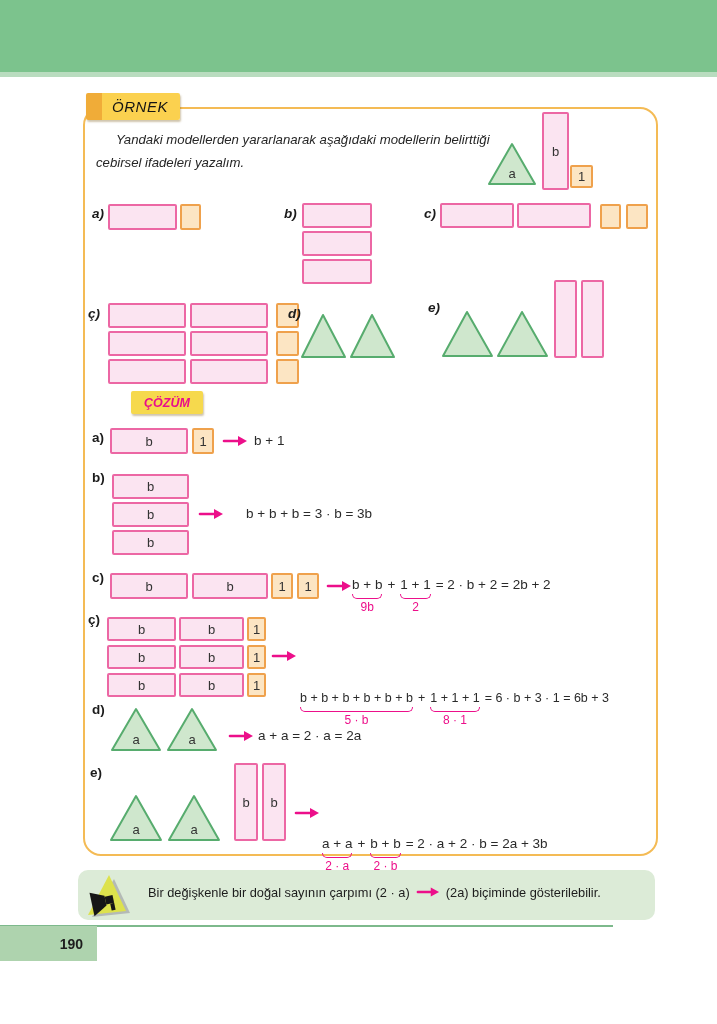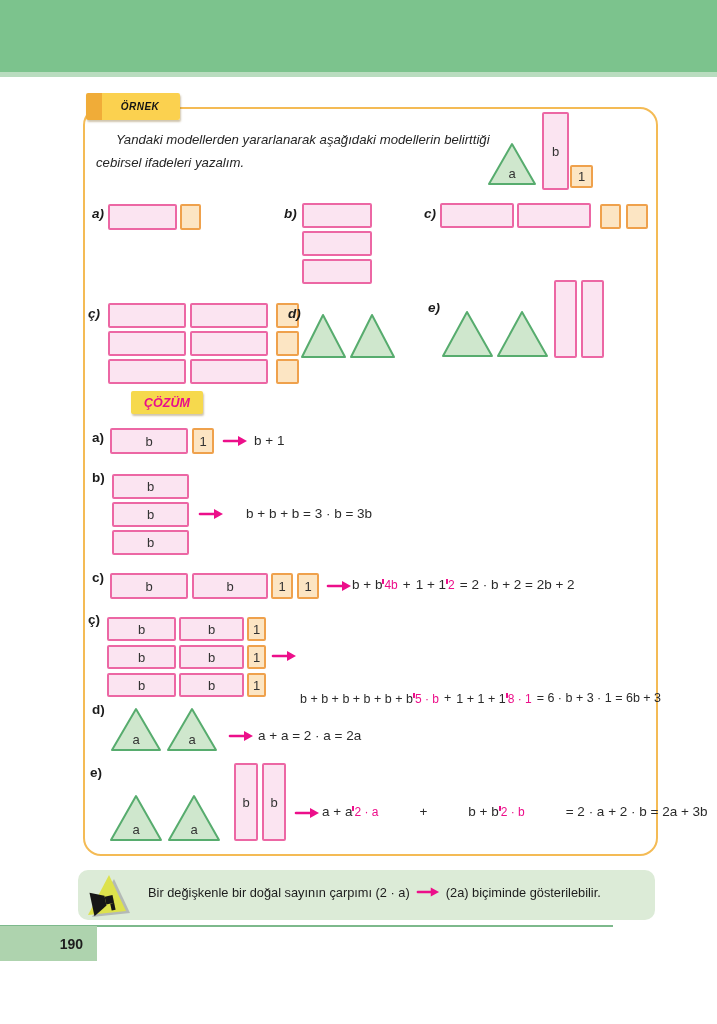--- a/index.html
+++ b/index.html
@@ -9,41 +9,41 @@
   }
   .abs{position:absolute;}
   
   .topbar{left:0;top:0;width:717px;height:72px;background:#7cc38d;border-bottom:5px solid #b9dcbf;}
   .footline{left:0;top:925px;width:613px;height:2px;background:#7db98c;}
   .pagetab{left:0;top:926px;width:97px;height:35px;background:#aed3ae;display:flex;align-items:center;justify-content:flex-end;padding-right:14px;box-sizing:border-box;font-weight:bold;font-size:14px;color:#1d1d1d;}
   
   .mainbox{left:83px;top:107px;width:571px;height:745px;border:2px solid #f4bb55;border-radius:18px;background:#fff;}
   
   .ornek{left:86px;top:93px;width:94px;height:27px;background:linear-gradient(90deg,#f0ac38 0,#f0ac38 16px,#fbd14f 16px);border-radius:2px;display:flex;align-items:center;justify-content:center;padding-left:14px;box-sizing:border-box;box-shadow:1px 2px 2px rgba(120,90,20,.35);}
-  .ornek span{font-weight:bold;font-style:italic;font-size:10px;letter-spacing:.5px;color:#141414;}
+  .ornek span{font-weight:normal;font-style:italic;font-size:15px;letter-spacing:.5px;color:#141414;}
   .cozum{left:131px;top:391px;width:72px;height:23px;background:#f6d94d;border-radius:2px;display:flex;align-items:center;justify-content:center;box-shadow:1px 2px 2px rgba(120,90,20,.35);}
   .cozum span{font-weight:bold;font-style:italic;font-size:12.5px;color:#e80d8c;}
   
   .intro{left:96px;top:128px;width:408px;font-style:italic;font-size:13.2px;line-height:1.75;color:#262626;text-indent:20px;}
   .qlab{font-weight:bold;font-style:italic;font-size:13.5px;color:#1b1b1b;}
   .slab{font-weight:bold;font-size:13.5px;color:#1b1b1b;}
   
   .prect{background:#fbe4f1;border:2px solid #ec67a4;border-radius:2px;box-sizing:border-box;display:flex;align-items:center;justify-content:center;font-size:13px;color:#333;}
   .osq{background:#fce5c3;border:2px solid #efa14c;border-radius:2px;box-sizing:border-box;display:flex;align-items:center;justify-content:center;font-size:13px;color:#333;}
   svg.tri polygon{fill:#cfe7cd;stroke:#57ac6e;stroke-width:2;stroke-linejoin:round;}
   svg.tri text{font-size:13px;fill:#333;}
   svg.arr line{stroke:#ec0f8a;stroke-width:2.6;stroke-linecap:round;}
   svg.arr polygon{fill:#ec0f8a;}
   .result{font-size:13.5px;color:#2a2a2a;white-space:pre;}
   
   .expr{display:flex;align-items:flex-start;font-size:13.5px;color:#2a2a2a;}
   .expr.small{font-size:12.5px;margin-top:45px;}
   .op{margin:0 5px;}
   .rest{margin-left:5px;white-space:pre;}
-  .ug{display:flex;flex-direction:row;align-items:flex-end;}
+  .ug{display:flex;flex-direction:column;align-items:center;}
   .ut{white-space:pre;}
   .ub{align-self:stretch;height:4px;border:1.5px solid #ec0f8a;border-top:none;border-radius:0 0 8px 8px;margin-top:2px;}
   .ubl{color:#ec0f8a;font-size:12px;margin-top:1px;}
   
   .note{left:78px;top:870px;width:577px;height:50px;background:#dcebd7;border-radius:10px;}
   .notetext{left:148px;top:870px;height:44px;width:500px;display:flex;align-items:center;font-size:12.8px;color:#1c1c1c;white-space:pre;}
   .notetext .gap{margin:0 6px;display:flex;align-items:center;}
 </style>
 </head>
 <body>
@@ -160,21 +160,21 @@
     <span>1</span>
   </div>
 <svg class="abs arr" style="left:326px;top:580px;" width="26" height="12" viewBox="0 0 26 12">
     <line x1="2" y1="6" x2="16" y2="6"></line>
     <polygon points="16,1 25,6 16,11"></polygon>
   </svg>
 <div class="abs expr" style="left:352px;top:577px;">
   <span class="ug">
       <span class="ut">b + b</span>
       <span class="ub"></span>
-      <span class="ubl">4b</span>
+      <span class="ubl">9b</span>
     </span>
   <span class="op">+</span>
   <span class="ug">
       <span class="ut">1 + 1</span>
       <span class="ub"></span>
       <span class="ubl">2</span>
     </span>
   <span class="rest">= 2 · b + 2 = 2b + 2</span>
 </div>
 
@@ -252,21 +252,21 @@
 <div class="abs prect" style="left:234px;top:763px;width:24px;height:78px;">
     <span>b</span>
   </div>
 <div class="abs prect" style="left:262px;top:763px;width:24px;height:78px;">
     <span>b</span>
   </div>
 <svg class="abs arr" style="left:294px;top:807px;" width="26" height="12" viewBox="0 0 26 12">
     <line x1="2" y1="6" x2="16" y2="6"></line>
     <polygon points="16,1 25,6 16,11"></polygon>
   </svg>
-<div class="abs expr" style="left:322px;top:804px;gap:36px;">
+<div class="abs expr" style="left:322px;top:836px;">
   <span class="ug">
       <span class="ut">a + a</span>
       <span class="ub"></span>
       <span class="ubl">2 · a</span>
     </span>
   <span class="op">+</span>
   <span class="ug">
       <span class="ut">b + b</span>
       <span class="ub"></span>
       <span class="ubl">2 · b</span>

